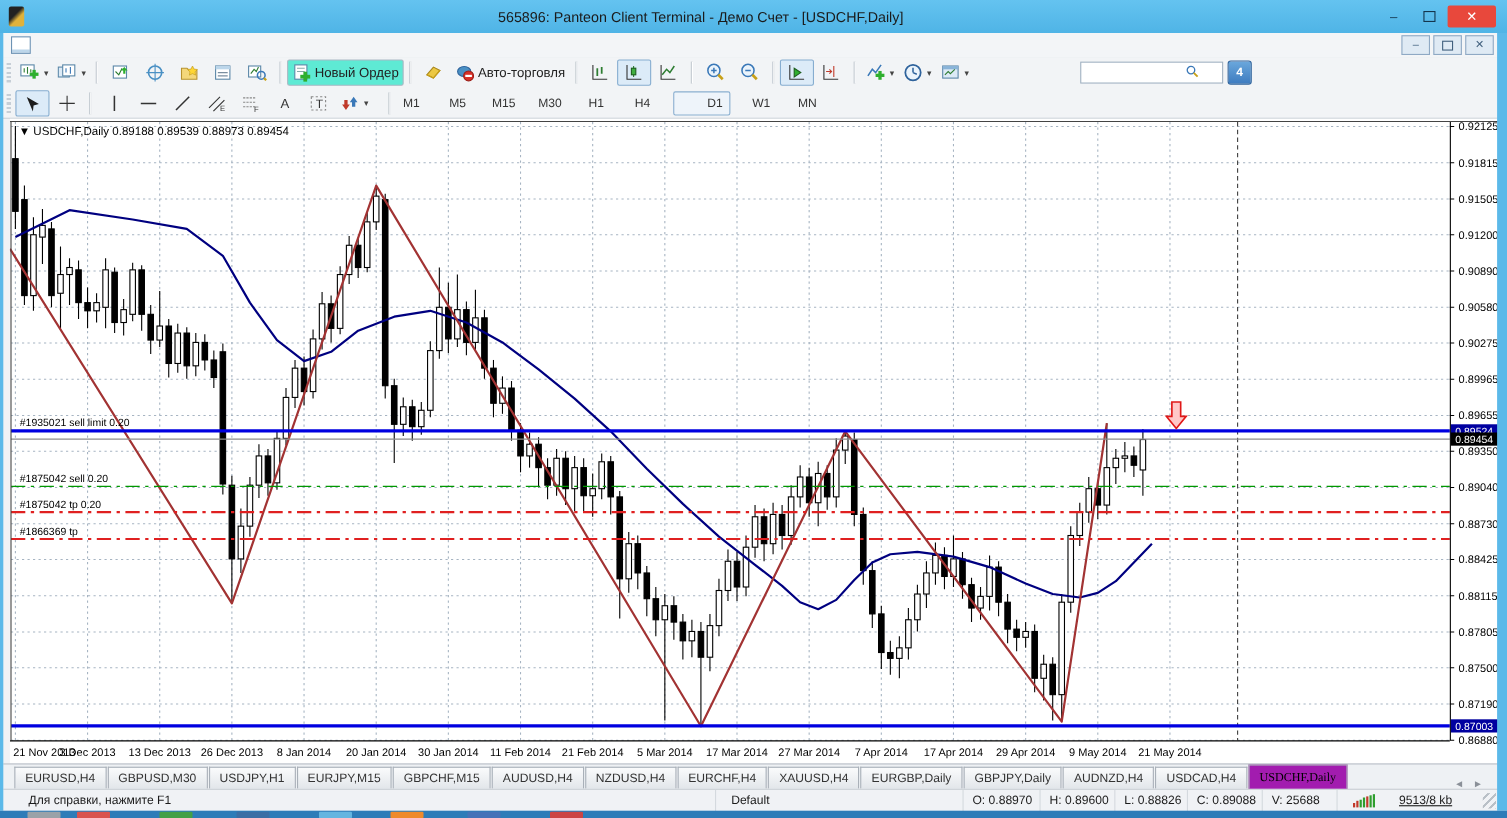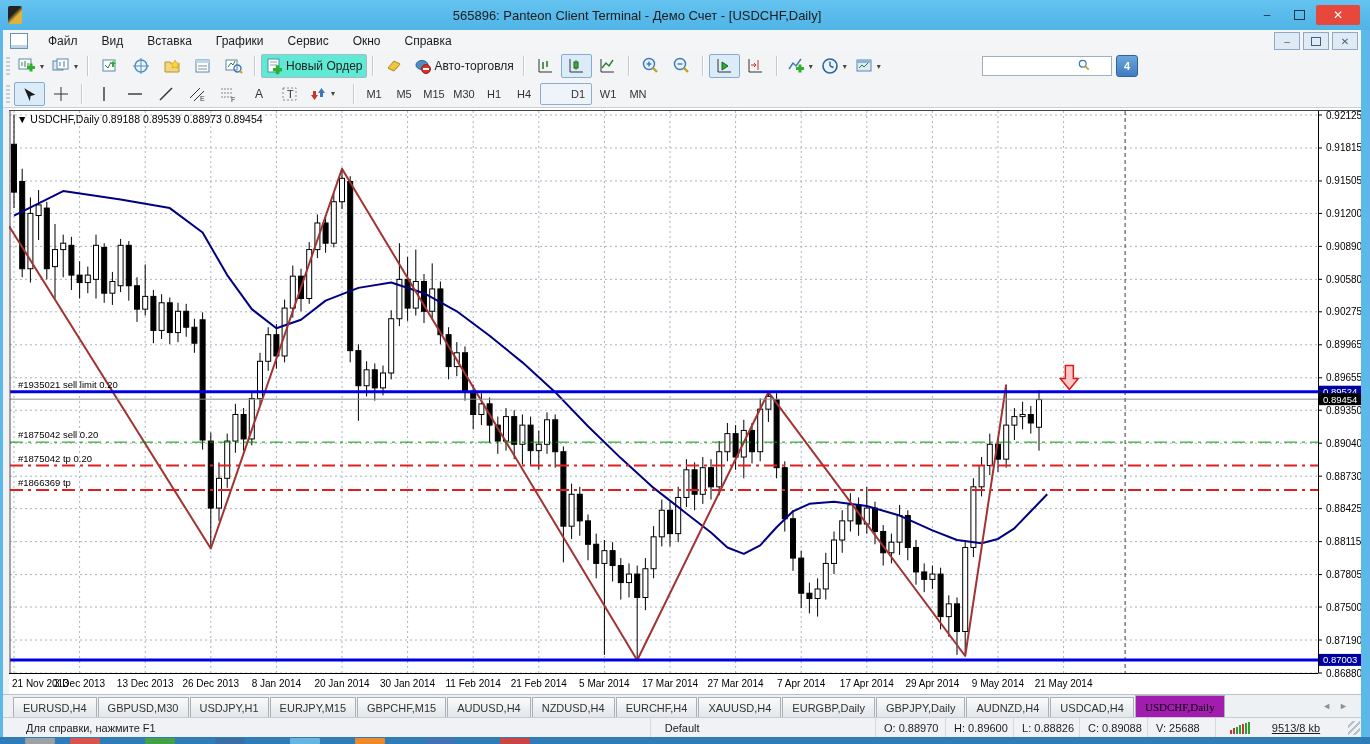--- a/index.html
+++ b/index.html
@@ -44,21 +44,21 @@
   #search-input{width:108px;height:18px;border:1px solid #9fb0c0;font-size:11px;padding:0 16px 0 4px;
                 background:#fff;font-family:"Liberation Sans",sans-serif;}
   #search-icon{position:absolute;left:96px;top:3px;width:12px;height:12px;}
   #mql-badge{width:20px;height:20px;background:linear-gradient(#6aa7dc,#3e7cc0);border:1px solid #2f639c;
              border-radius:3px;color:#fff;font-size:11px;font-weight:bold;
              display:flex;align-items:center;justify-content:center;}
   
   #chart-panel{left:9px;top:108px;width:1353px;height:586px;background:#fff;}
   
   #tabbar{left:3px;top:694px;width:1359px;height:23px;background:#eef1f4;border-top:1px solid #b9c0c7;
-          display:flex;align-items:center;padding-left:10px;box-sizing:border-box;}
+          display:flex;align-items:flex-end;padding-left:10px;box-sizing:border-box;}
   .tab{height:19px;display:flex;align-items:center;padding:0 9px;font-size:11px;color:#333;
        background:linear-gradient(#fafbfc,#e2e6ea);border:1px solid #a9b0b8;border-bottom:none;
        margin-right:1px;}
   .tab.active{background:#a21caf;height:21px;color:#000;position:relative;z-index:2;font-family:Liberation Serif, serif;}
   #tab-scroll{margin-left:auto;display:flex;gap:8px;margin-right:14px;align-items:center;
               font-size:9px;color:#8a9098;}
   
   #statusbar{left:3px;top:717px;width:1359px;height:20px;background:#f0f2f5;border-top:1px solid #c8cdd3;
              display:flex;align-items:center;font-size:11px;color:#1c1c1c;}
   .status-seg{height:100%;display:flex;align-items:center;padding:0 8px;border-left:1px solid #d4d9de;
@@ -84,29 +84,20 @@
   <div id="title-text">565896: Panteon Client Terminal - Демо Счет - [USDCHF,Daily]</div>
   <div class="winbtn">–</div>
   <div class="winbtn">
       <span class="sq"></span>
     </div>
   <div class="winbtn" id="btn-close">✕</div>
 </div>
 
 <div id="menubar" class="abs">
   <div id="doc-icon"></div>
-  <div id="menu-items" style="display:flex;">
-      <span class="menu-item">Файл</span>
-      <span class="menu-item">Вид</span>
-      <span class="menu-item">Вставка</span>
-      <span class="menu-item">Графики</span>
-      <span class="menu-item">Сервис</span>
-      <span class="menu-item">Окно</span>
-      <span class="menu-item">Справка</span>
-    </div>
   <div id="menu-right">
     <div class="childbtn">–</div>
     <div class="childbtn">
         <span class="sq"></span>
       </div>
     <div class="childbtn">✕</div>
   </div>
 </div>
 
 <div id="toolbar1" class="toolbar abs">
@@ -338,21 +329,21 @@
       </svg>
   </div>
   <div class="tbtn">
     <svg width="18" height="18">
         <path d="M4 10 v-4 h3 v4 h2 l-3.5 5 -3.5-5 z" fill="#c03a2a"></path>
         <path d="M11 8 v4 h3 v-4 h2 l-3.5-5 -3.5 5 z" fill="#3a78b8"></path>
       </svg>
     <span class="dd">▾</span>
   </div>
   <div class="sep" style="margin-left:14px;"></div>
-  <div id="tf-group" style="display:flex;gap:2px;justify-content:center;">
+  <div id="tf-group" style="display:flex;gap:14px;justify-content:center;">
       <div class="tf-btn">M1</div>
       <div class="tf-btn">M5</div>
       <div class="tf-btn">M15</div>
       <div class="tf-btn">M30</div>
       <div class="tf-btn">H1</div>
       <div class="tf-btn">H4</div>
       <div class="tf-btn active">D1</div>
       <div class="tf-btn">W1</div>
       <div class="tf-btn">MN</div>
     </div>

